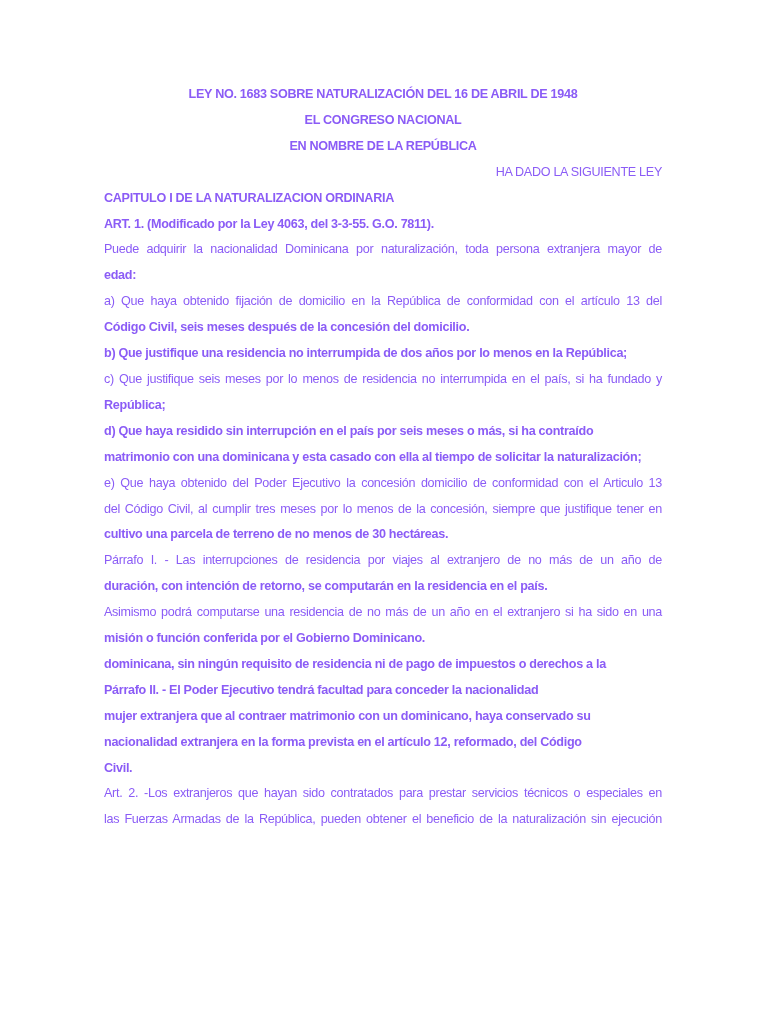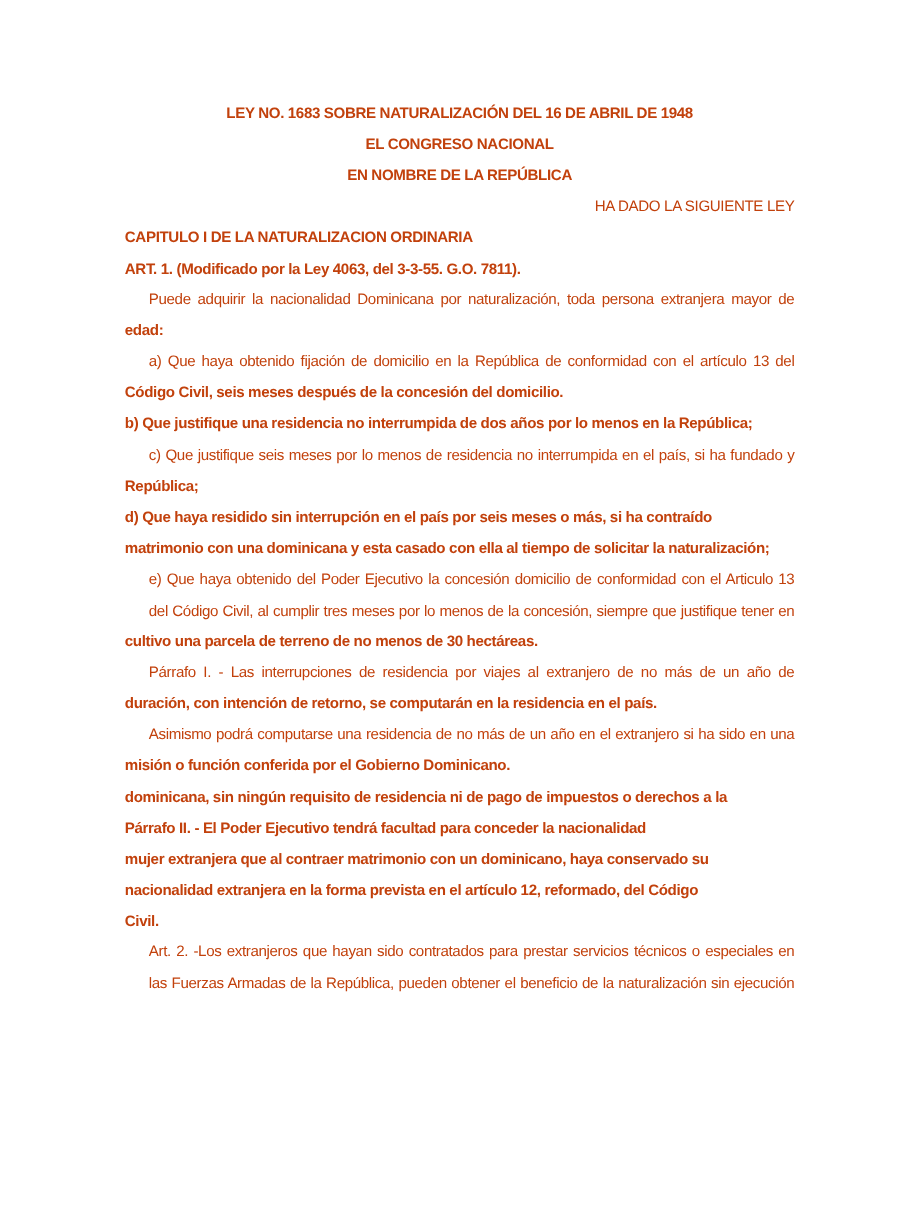--- a/index.html
+++ b/index.html
@@ -7,21 +7,21 @@
     padding: 0;
     background: #ffffff;
   }
   .sheet {
     position: relative;
     width: 768px;
     height: 1024px;
     background: #ffffff;
     overflow: hidden;
     font-family: "Liberation Sans", "DejaVu Sans", sans-serif;
-    color: #c2410c;
+    color: #8b5cf6;
   }
   .textblock {
     position: absolute;
     left: 104px;
     top: 82px;
     width: 558px;
     font-size: 12.6px;
     letter-spacing: -0.3px;
     line-height: 25.9px;
   }
@@ -41,21 +41,20 @@
   .l {
     text-align: left;
     white-space: nowrap;
     font-weight: bold;
   }
   
   .j {
     text-align: justify;
     text-align-last: justify;
     text-justify: inter-word;
-    margin-left: 20px;
   }
 </style>
 </head>
 <body>
 
 <div class="sheet">
   <div class="textblock">
     <div class="line cb">LEY NO. 1683 SOBRE NATURALIZACIÓN DEL 16 DE ABRIL DE 1948</div>
     <div class="line cb">EL CONGRESO NACIONAL</div>
     <div class="line cb">EN NOMBRE DE LA REPÚBLICA</div>

